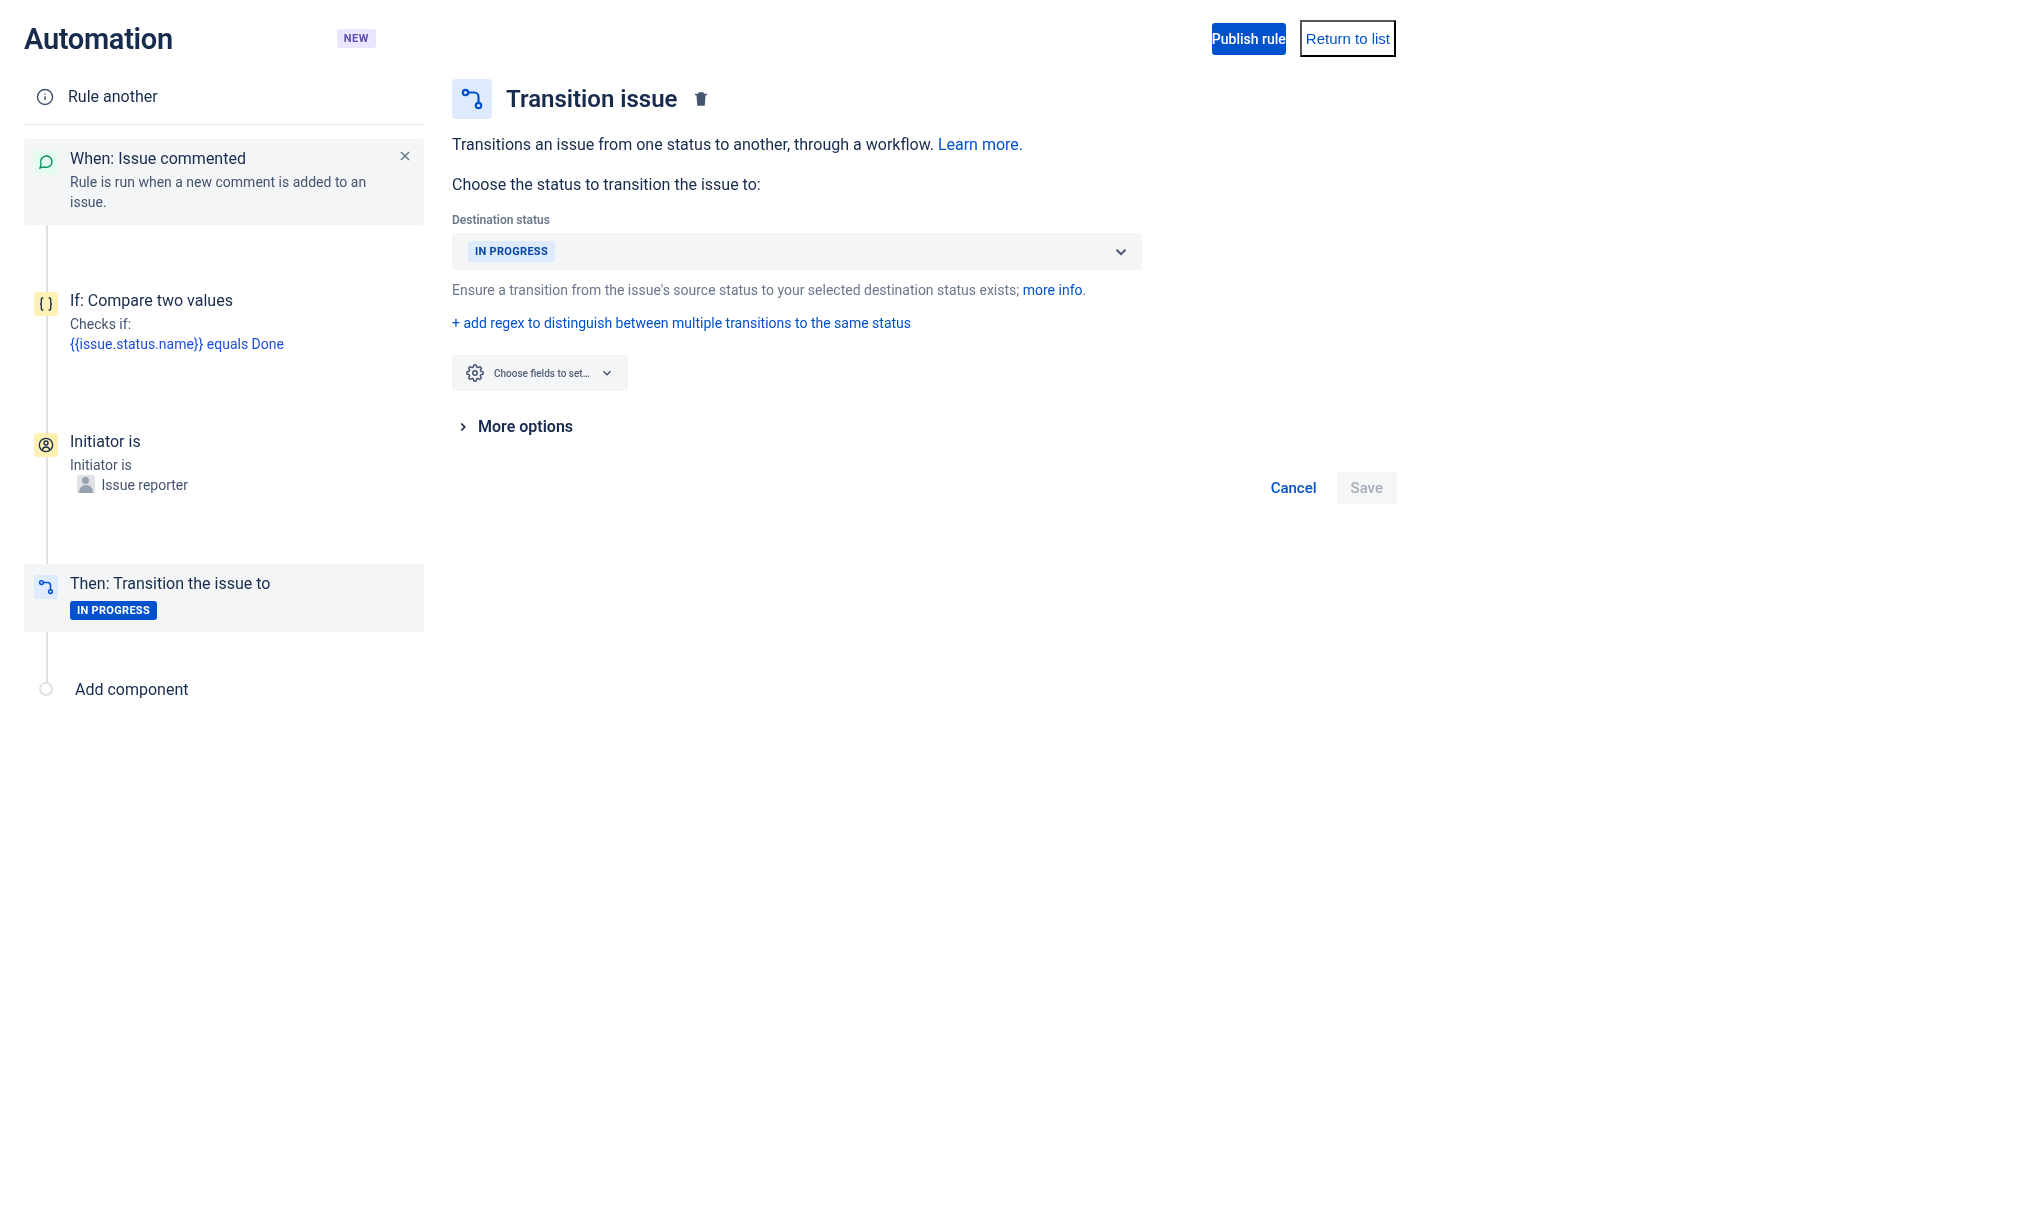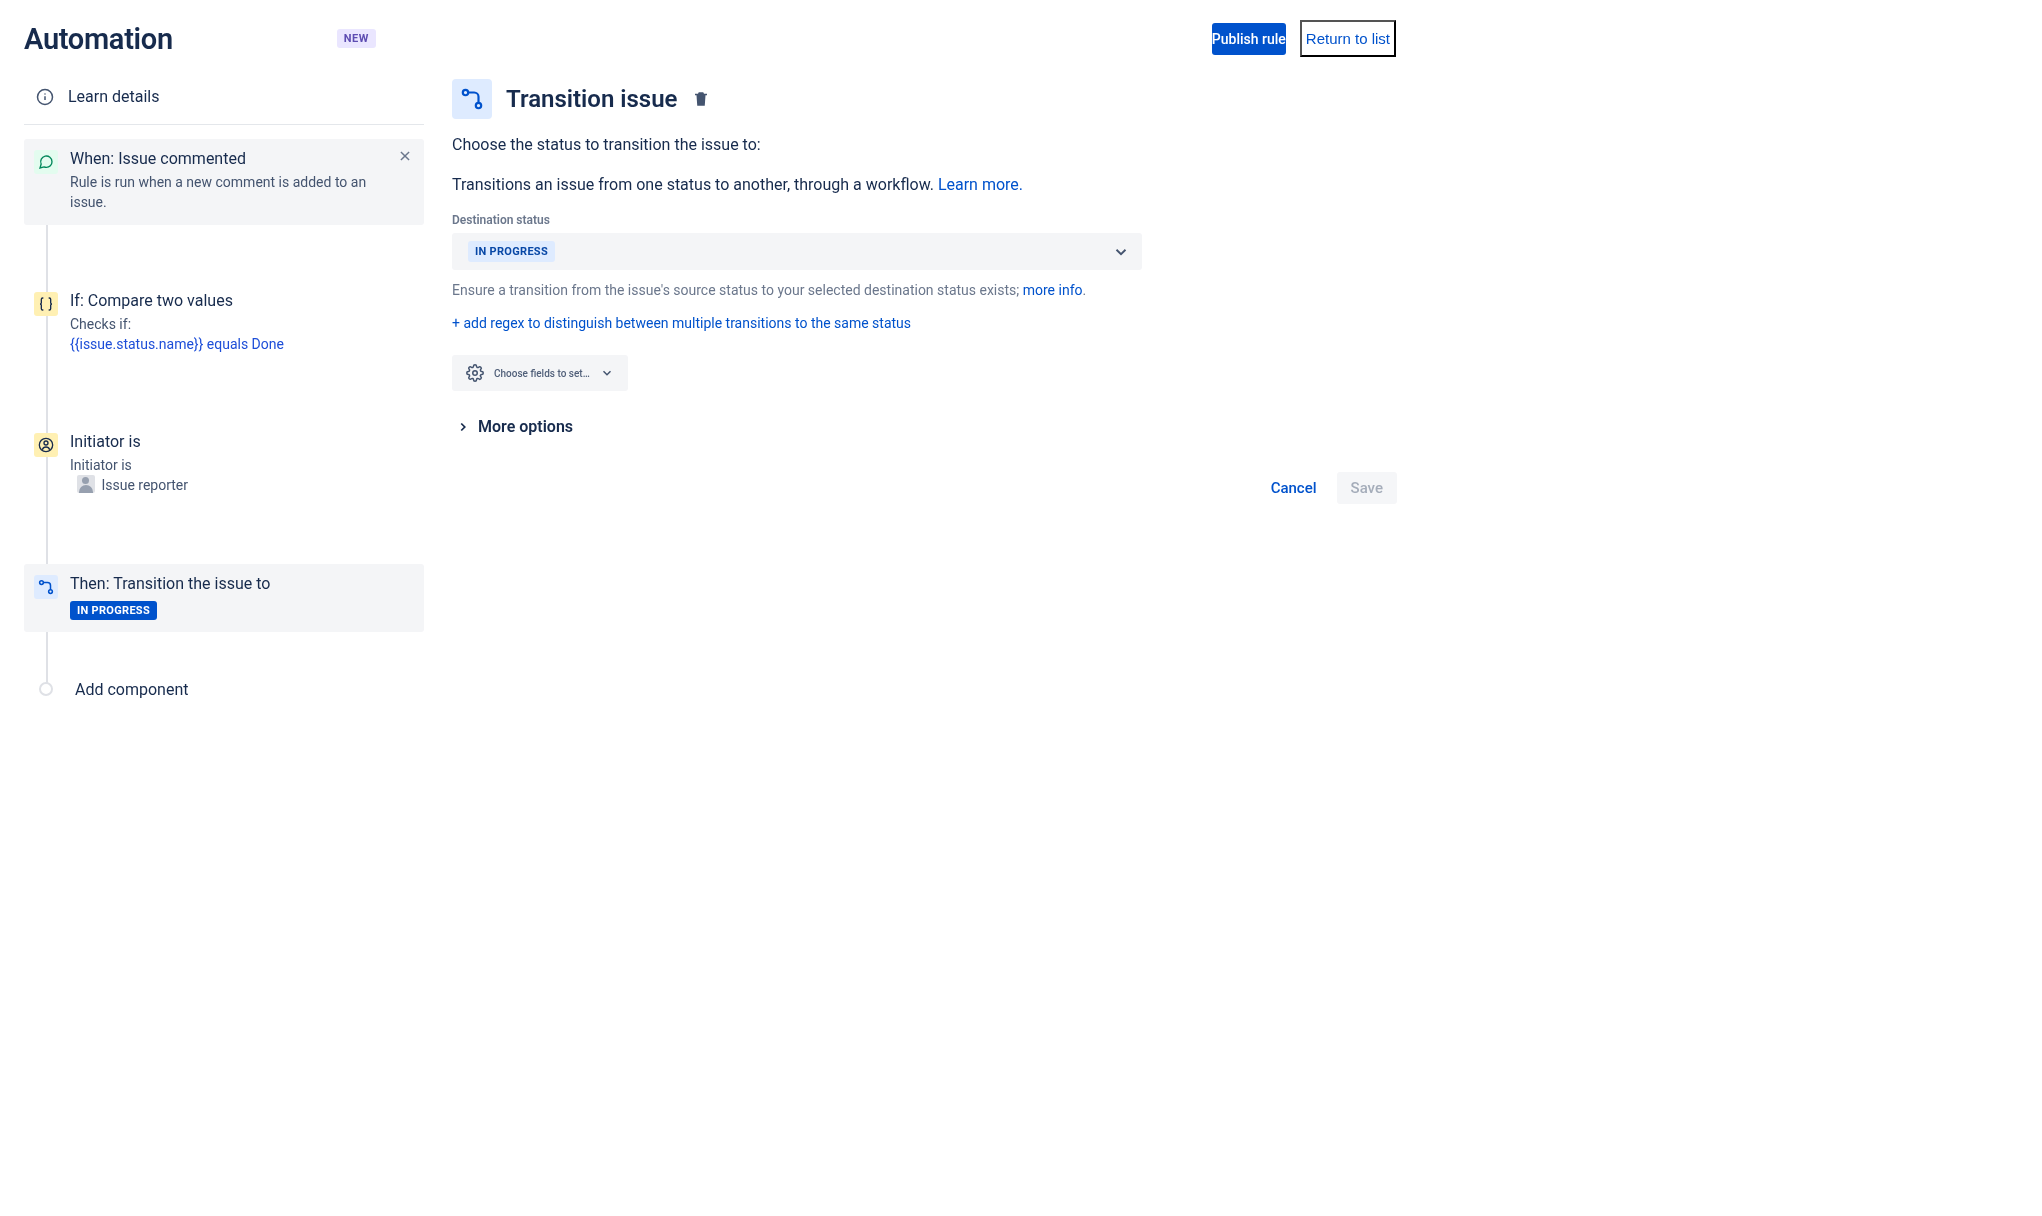--- a/index.html
+++ b/index.html
@@ -319,21 +319,21 @@
     <aside class="sidebar">
 
       <div class="rule-details-row">
         <span>
           <svg width="18" height="18" viewBox="0 0 24 24" fill="none" stroke="#44546f" stroke-width="2">
               <circle cx="12" cy="12" r="10"></circle>
               <line x1="12" y1="11" x2="12" y2="16"></line>
               <circle cx="12" cy="8" r="1" fill="#44546f" stroke="none"></circle>
             </svg>
         </span>
-        <span>Learn details</span>
+        <span>Rule another</span>
       </div>
 
       <div class="divider"></div>
 
       <div class="timeline">
         <div class="timeline-line"></div>
 
         <div class="step active">
           <div class="step-icon icon-green">
             <svg width="16" height="16" viewBox="0 0 24 24" fill="none" stroke="#00875A" stroke-width="2">
@@ -420,25 +420,25 @@
         </div>
         <h2 class="panel-title">Transition issue</h2>
         <span style="cursor:pointer;">
           <svg width="18" height="18" viewBox="0 0 24 24" fill="#44546f">
               <path d="M6 7h12l-1 14H7L6 7zm3-4h6l1 2H8l1-2zM4 5h16v2H4z"></path>
             </svg>
         </span>
       </div>
 
       <div class="panel-body">
-        <p>Choose the status to transition the issue to:</p>
-
         <p>
           <span>Transitions an issue from one status to another, through a workflow. </span><a class="link">Learn more.</a>
         </p>
+
+        <p>Choose the status to transition the issue to:</p>
 
         <div class="field-label">Destination status</div>
 
         <div class="select-wrap">
           <span class="lozenge-inprogress">IN PROGRESS</span>
           <span>
             <svg width="18" height="18" viewBox="0 0 24 24" fill="none" stroke="#44546f" stroke-width="2.5">
                 <polyline points="6 9 12 15 18 9"></polyline>
               </svg>
           </span>

